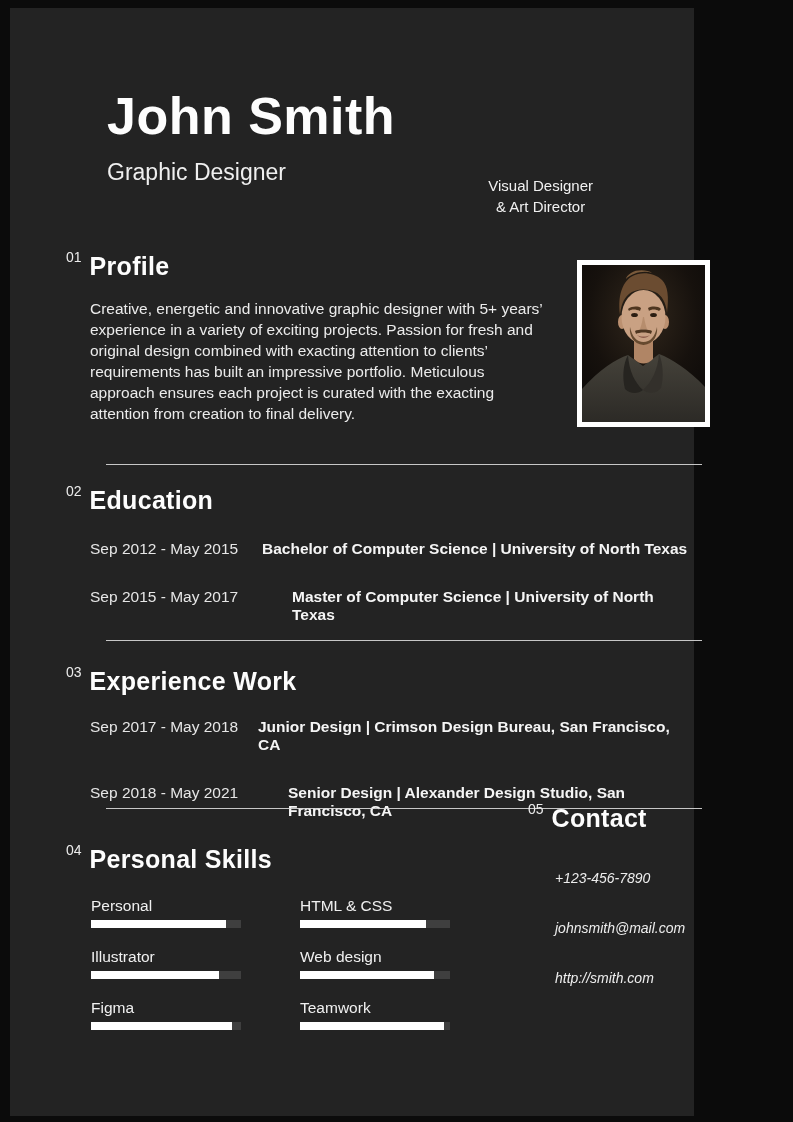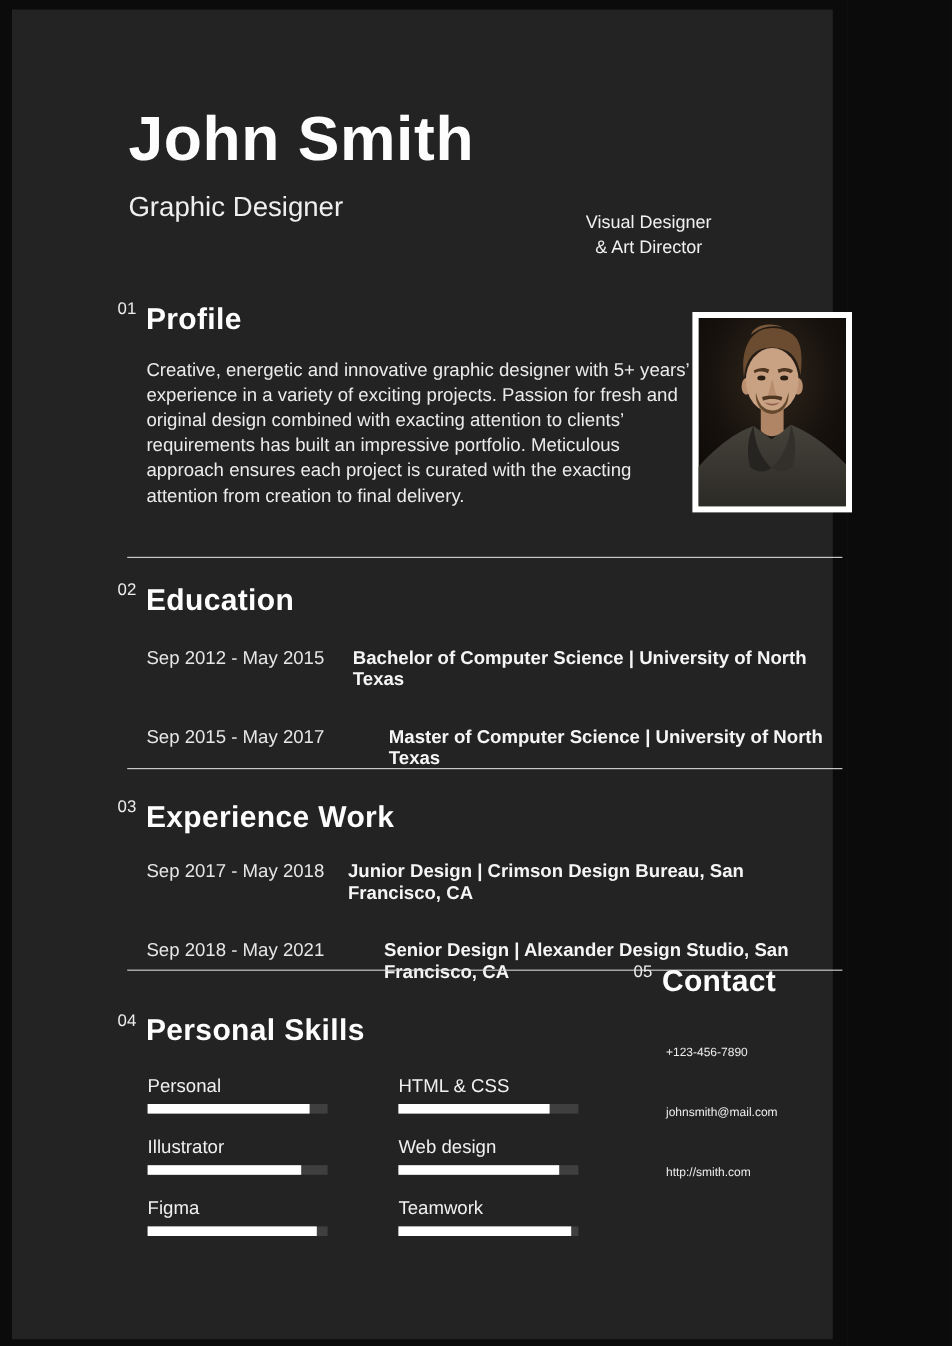--- a/index.html
+++ b/index.html
@@ -40,21 +40,21 @@
     color: #efefef;
   }
   .role {
     right: 101px; top: 167px;
     text-align: center;
     font-size: 15px;
     line-height: 21px;
     color: #f0f0f0;
   }
 
-  .section { position: absolute; left: 88px; }
+  .section { position: absolute; left: 56px; }
   .sec-title { white-space: nowrap; }
   .sec-num {
     font-size: 14px;
     color: #ececec;
     vertical-align: top;
     position: relative;
     top: -3px;
     margin-right: 8px;
     font-weight: 400;
   }
@@ -119,23 +119,24 @@
   }
   .skill-track {
     margin-top: 5px;
     width: 150px; height: 8px;
     background: #3f3f3f;
   }
   .skill-fill { height: 8px; background: #ffffff; }
 
   .contact-list { margin: 36px 0 0 27px; }
   .contact-item {
-    font-size: 10px;
+    font-size: 14px;
     color: #ededed;
     line-height: 18px;
+    font-style: italic;
   }
   .contact-item + .contact-item { margin-top: 32px; }
 </style>
 </head>
 <body>
 
 <div class="page">
 
   <div class="abs name">John Smith</div>
   <div class="abs subtitle">Graphic Designer</div>

